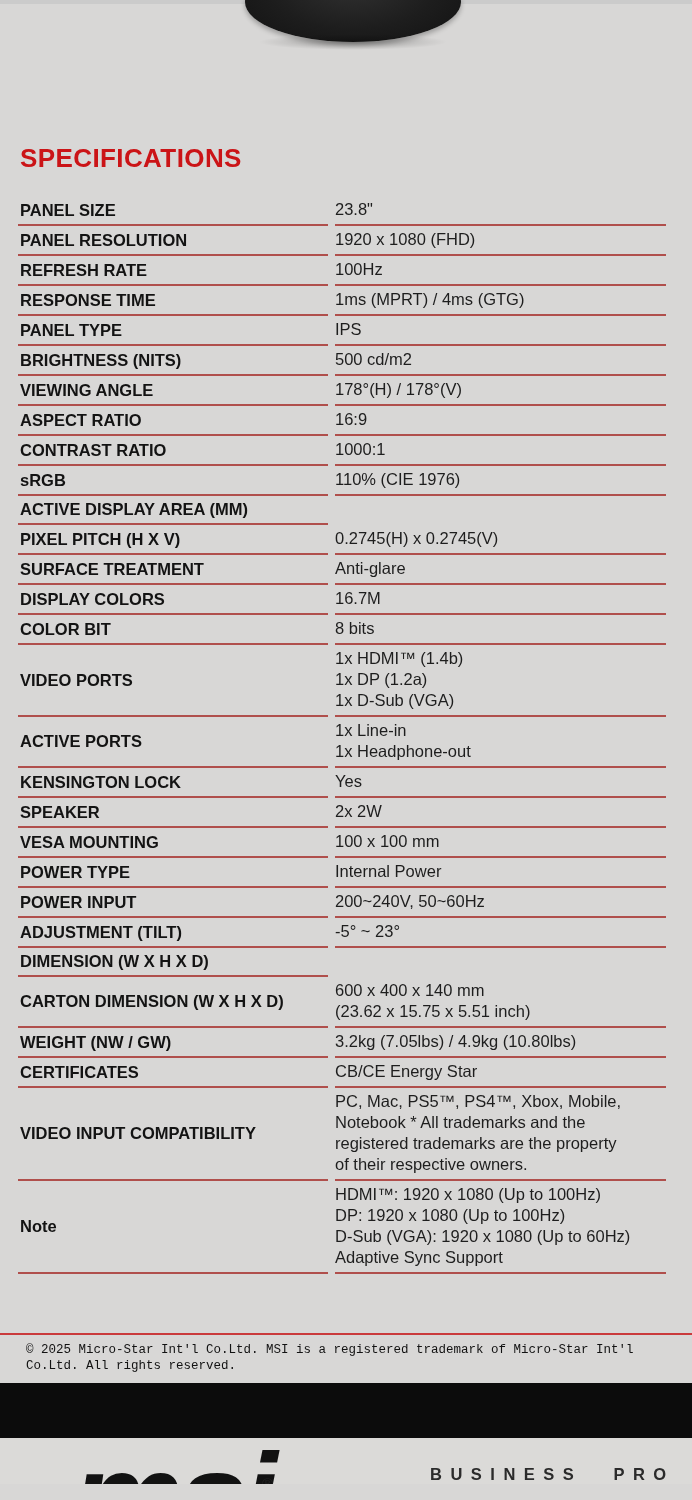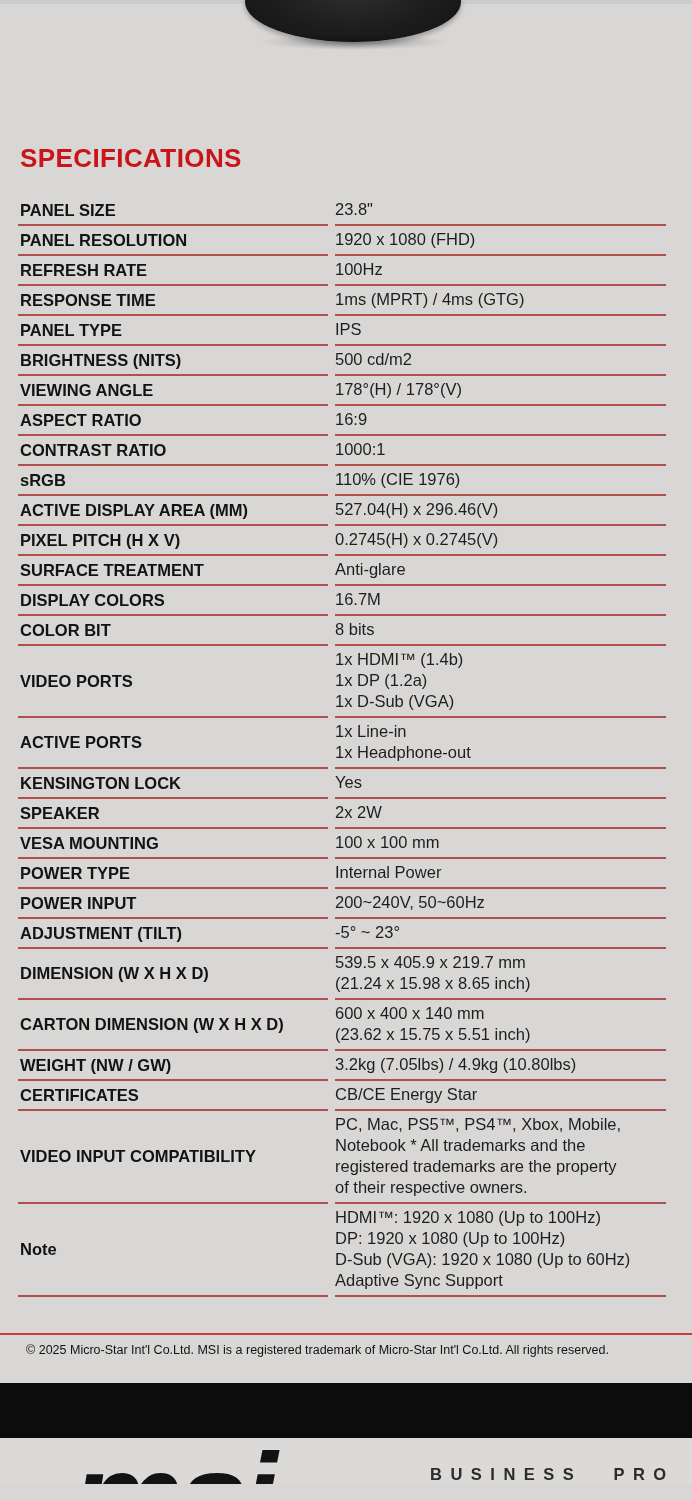--- a/index.html
+++ b/index.html
@@ -68,20 +68,21 @@
   }
   .vline{line-height:21px;}
   .footer-rule{
     position:absolute;left:0;top:1333px;width:692px;height:2px;
     background:var(--footer-rule-red);
   }
   .copyright{
     position:absolute;left:26px;top:1342px;width:640px;
     font-size:12.5px;line-height:16px;color:#121212;
     margin:0;
+    font-family:Liberation Mono, monospace;
   }
   .black-bar{
     position:absolute;left:0;top:1383px;width:692px;height:55px;
     background:var(--bar-black);
   }
   .brand-strip{
     position:absolute;left:0;top:1438px;width:692px;height:46px;
     background:var(--strip-bg);
     overflow:hidden;
   }
@@ -173,23 +174,20 @@
       </div>
     </div>
     <div class="row">
       <div class="lbl">sRGB</div>
       <div class="val">
         <div class="vline">110% (CIE 1976)</div>
       </div>
     </div>
     <div class="row">
       <div class="lbl">ACTIVE DISPLAY AREA (MM)</div>
-      <div class="val">
-        <div class="vline">527.04(H) x 296.46(V)</div>
-      </div>
     </div>
     <div class="row">
       <div class="lbl">PIXEL PITCH (H X V)</div>
       <div class="val">
         <div class="vline">0.2745(H) x 0.2745(V)</div>
       </div>
     </div>
     <div class="row">
       <div class="lbl">SURFACE TREATMENT</div>
       <div class="val">
@@ -254,24 +252,20 @@
       </div>
     </div>
     <div class="row">
       <div class="lbl">ADJUSTMENT (TILT)</div>
       <div class="val">
         <div class="vline">-5° ~ 23°</div>
       </div>
     </div>
     <div class="row">
       <div class="lbl">DIMENSION (W X H X D)</div>
-      <div class="val">
-        <div class="vline">539.5 x 405.9 x 219.7 mm</div>
-        <div class="vline">(21.24 x 15.98 x 8.65 inch)</div>
-      </div>
     </div>
     <div class="row">
       <div class="lbl">CARTON DIMENSION (W X H X D)</div>
       <div class="val">
         <div class="vline">600 x 400 x 140 mm</div>
         <div class="vline">(23.62 x 15.75 x 5.51 inch)</div>
       </div>
     </div>
     <div class="row">
       <div class="lbl">WEIGHT (NW / GW)</div>

